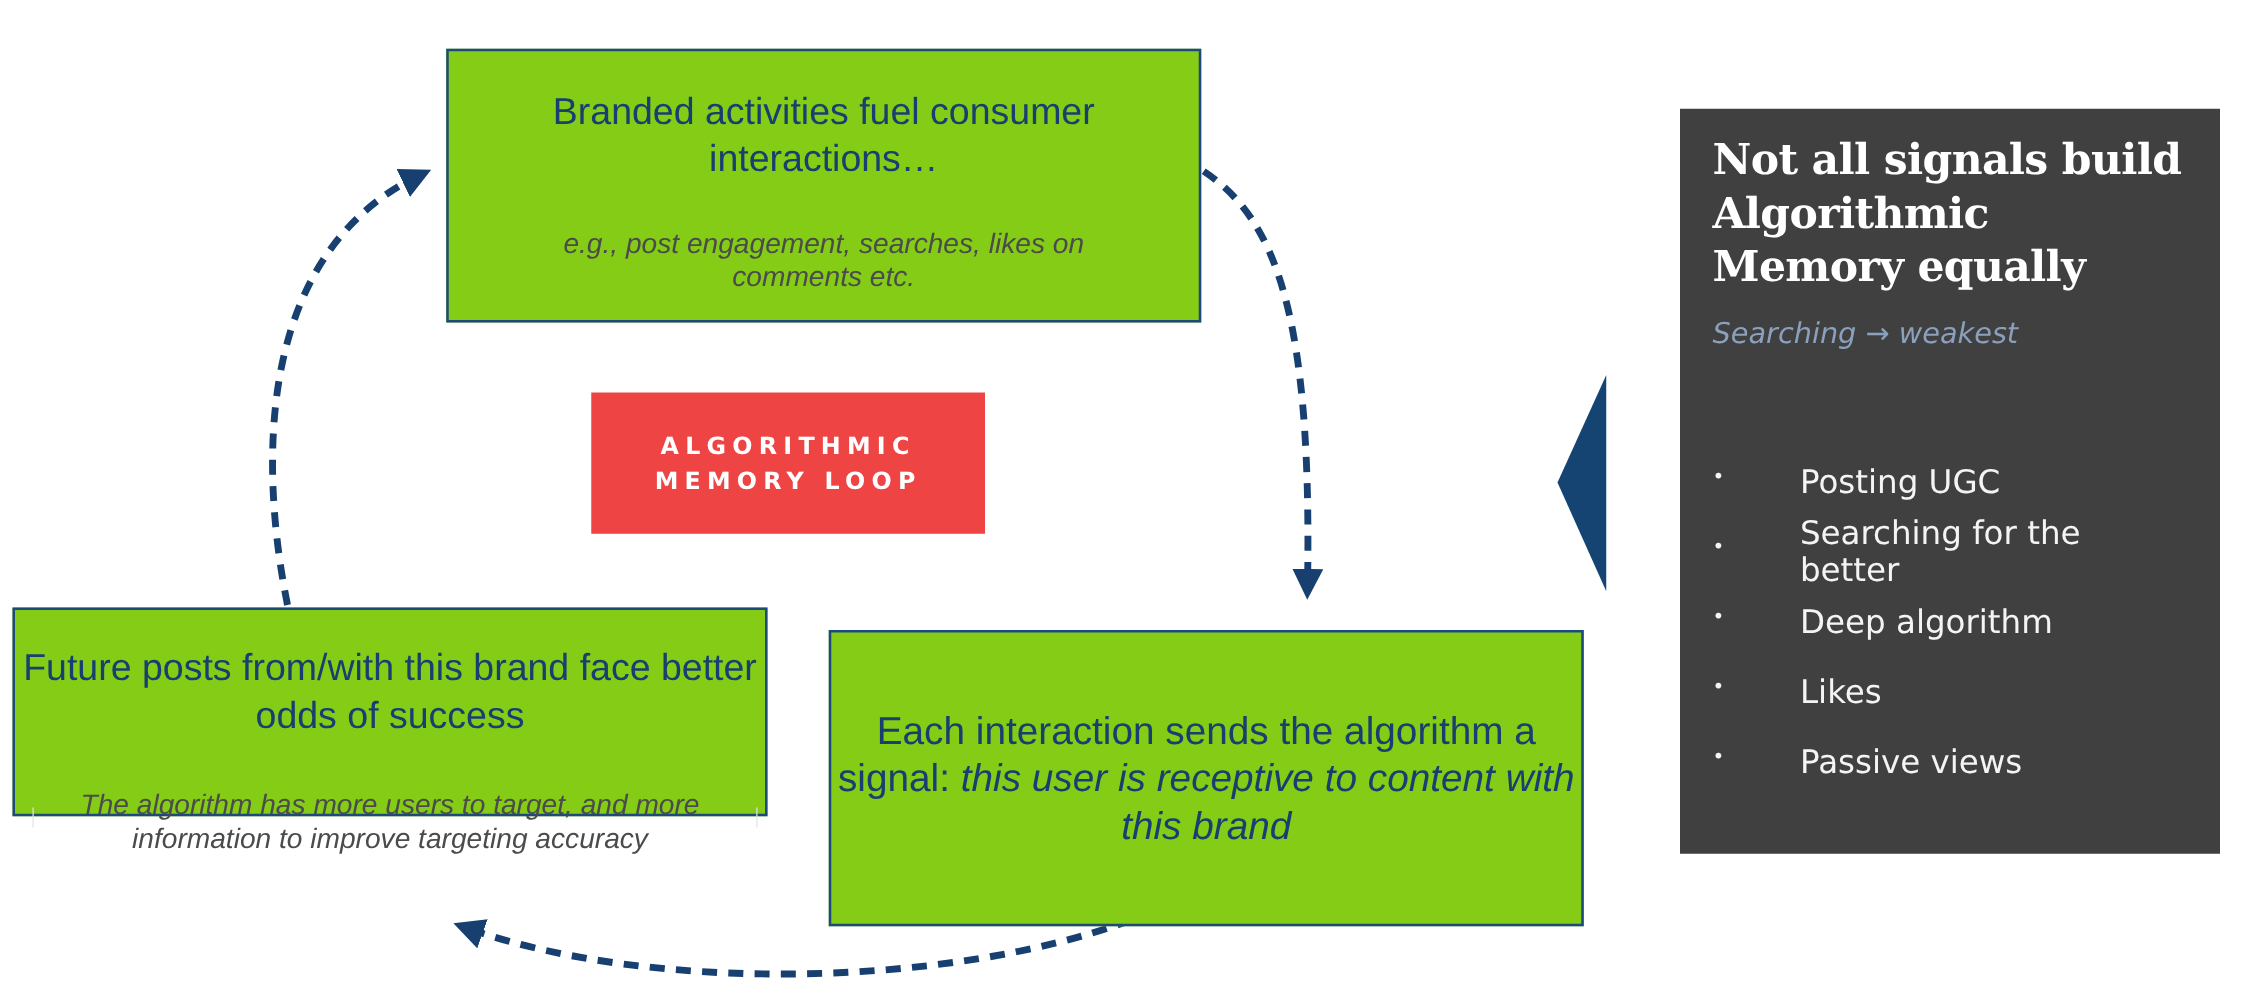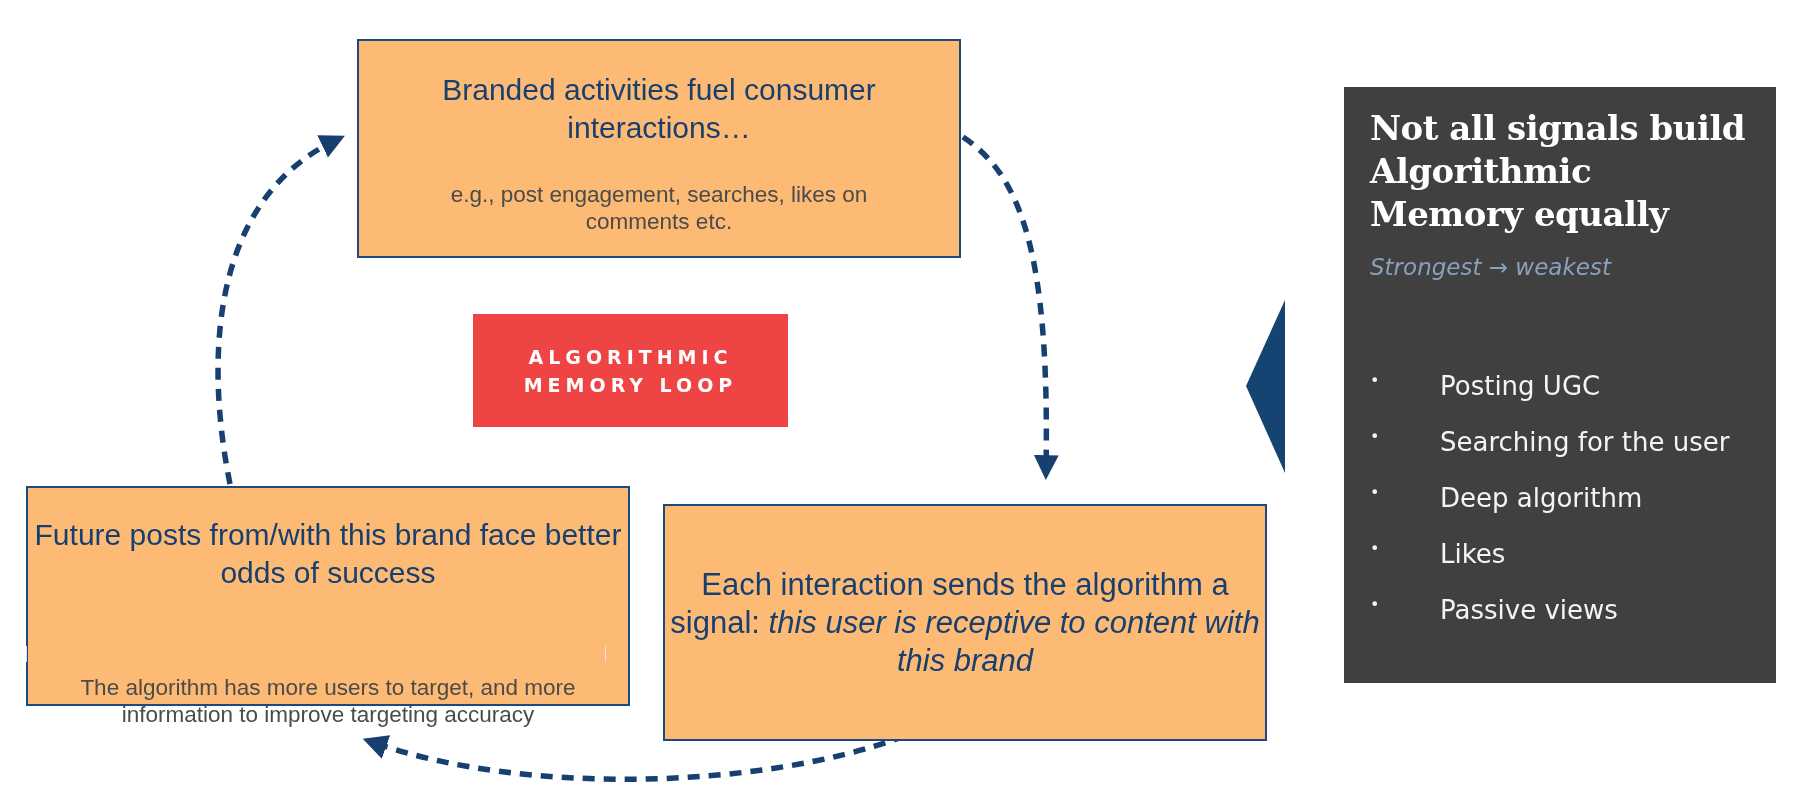--- a/index.html
+++ b/index.html
@@ -1,24 +1,24 @@
 <!DOCTYPE html>
 <html><head>
   <meta charset="utf-8">
   <style>
     html, body { margin: 0; padding: 0; background: #ffffff; }
     body { width: 1794px; height: 800px; position: relative; overflow: hidden;
            font-family: "Liberation Sans", sans-serif; }
-    .box { position: absolute; box-sizing: border-box; border: 2px solid #1c4a7c; background: #fdba74;
+    .box { position: absolute; box-sizing: border-box; border: 2px solid #1c4a7c; background: #84cc16;
            display: flex; flex-direction: column; align-items: center; text-align: center; }
     .box .title { color: #173f70; font-size: 30px; line-height: 38px; }
-    .box .sub { color: #4b4b4b; font-size: 22.5px; line-height: 27px; }
+    .box .sub { color: #4b4b4b; font-size: 22.5px; line-height: 27px; font-style: italic; }
     #box-top { left: 357px; top: 39px; width: 604px; height: 219px; padding-top: 30px; }
     #box-top .sub { margin-top: 34px; padding: 0 40px; }
-    #box-left { left: 26px; top: 486px; width: 604px; height: 220px; padding-top: 28px; gap: 44px; }
+    #box-left { left: 10px; top: 486px; width: 604px; height: 167px; padding-top: 28px; }
     #box-left .sub { margin-top: 38px; }
     #box-right { left: 663px; top: 504px; width: 604px; height: 237px; justify-content: center; }
     #box-right .title { font-size: 31px; line-height: 38px; }
     #box-right .title i { font-style: italic; }
     .stub { position: absolute; width: 1px; height: 16px; background: #e3e3e3; }
     #center-label { position: absolute; left: 473px; top: 314px; width: 315px; height: 113px;
                     background: #ef4444; color: #ffffff; display: flex; flex-direction: column;
                     align-items: center; justify-content: center;
                     font-family: "DejaVu Sans", sans-serif; font-size: 19px; font-weight: bold;
                     letter-spacing: 5px; line-height: 28px; }
@@ -67,29 +67,29 @@
 
 <div id="box-left" class="box">
   <div class="title">Future posts from/with this brand face better odds of success</div>
   <div class="sub">The algorithm has more users to target, and more information to improve targeting accuracy</div>
 </div>
 <div class="stub" style="left:26px; top:646px;"></div>
 <div class="stub" style="left:605px; top:646px;"></div>
 
 <div id="side-panel">
   <div class="ptitle">Not all signals build Algorithmic Memory equally</div>
-  <div class="psub">Strongest → weakest</div>
+  <div class="psub">Searching → weakest</div>
   <ul>
     <li>
         <span class="bullet">•</span>
         <span>Posting UGC</span>
       </li>
     <li>
         <span class="bullet">•</span>
-        <span>Searching for the user</span>
+        <span>Searching for the better</span>
       </li>
     <li>
         <span class="bullet">•</span>
         <span>Deep algorithm</span>
       </li>
     <li>
         <span class="bullet">•</span>
         <span>Likes</span>
       </li>
     <li>

